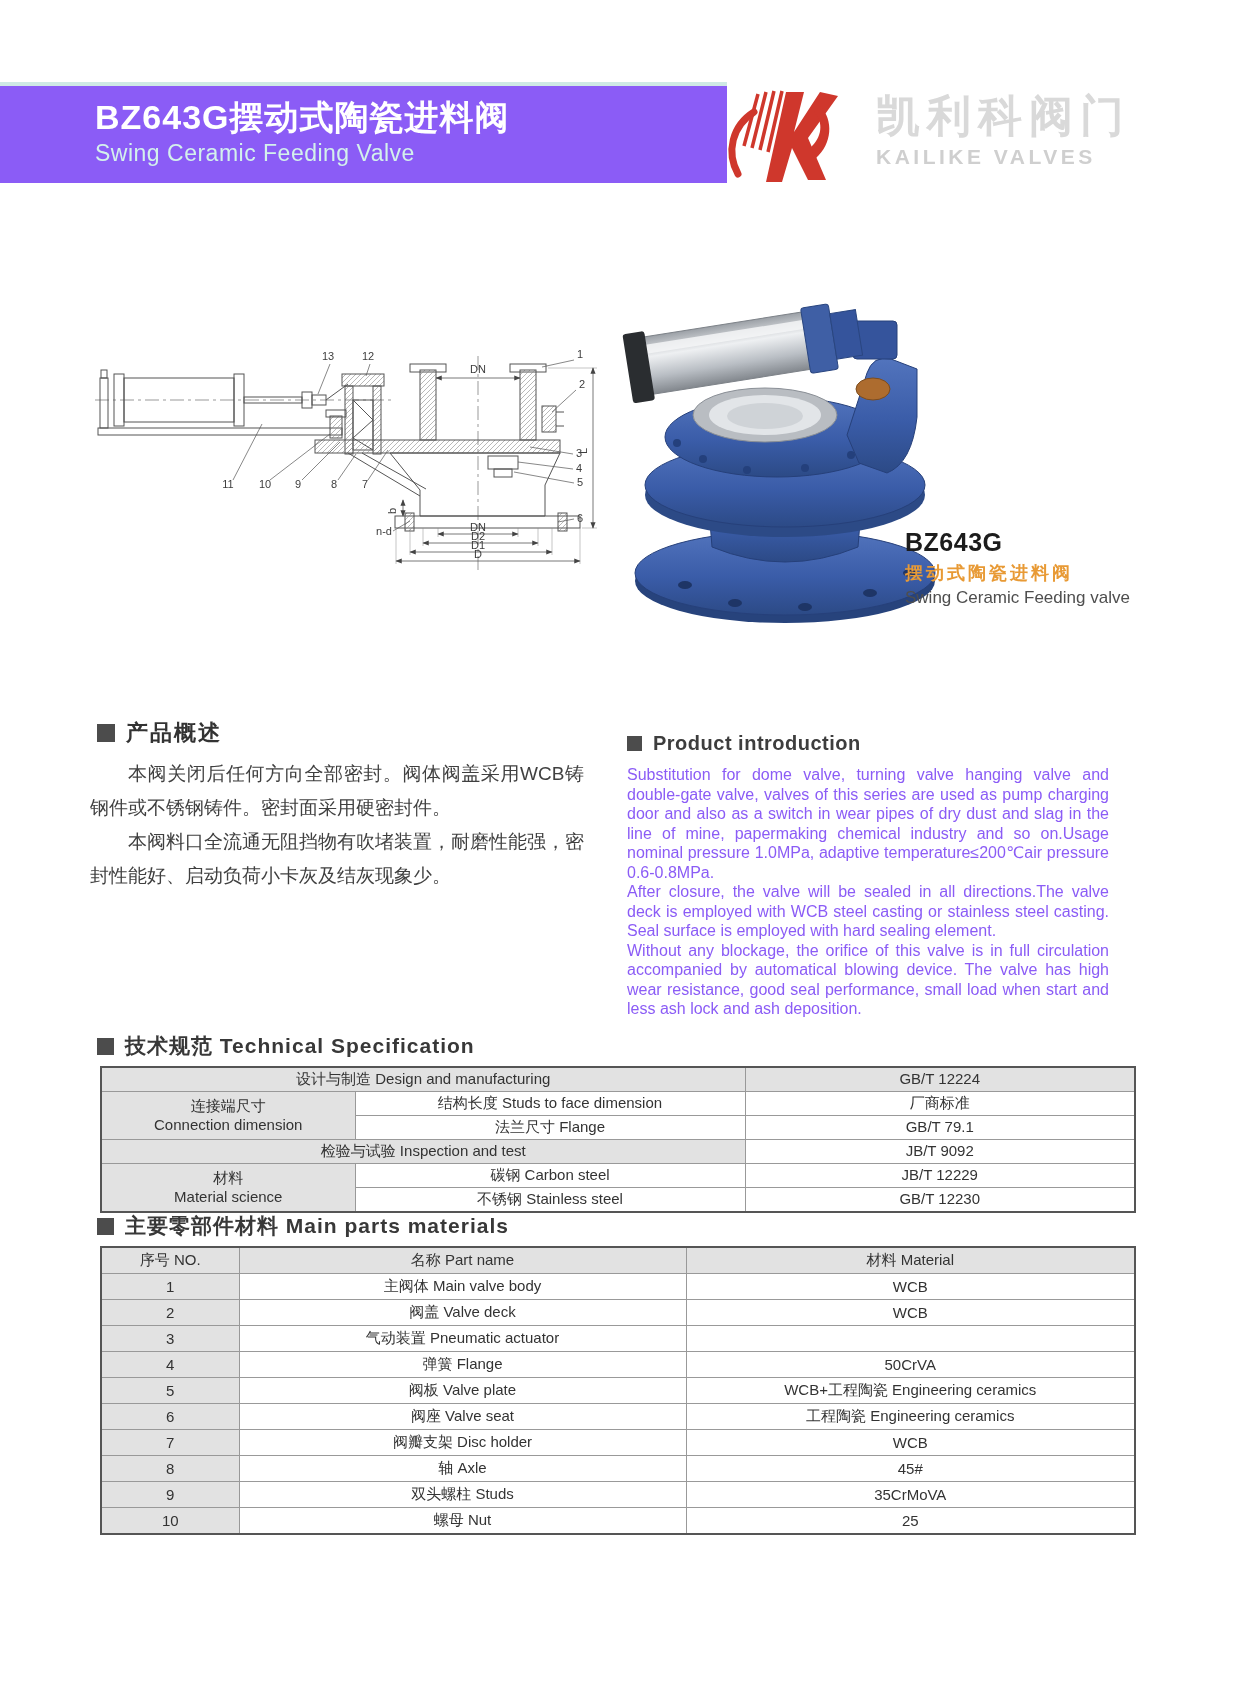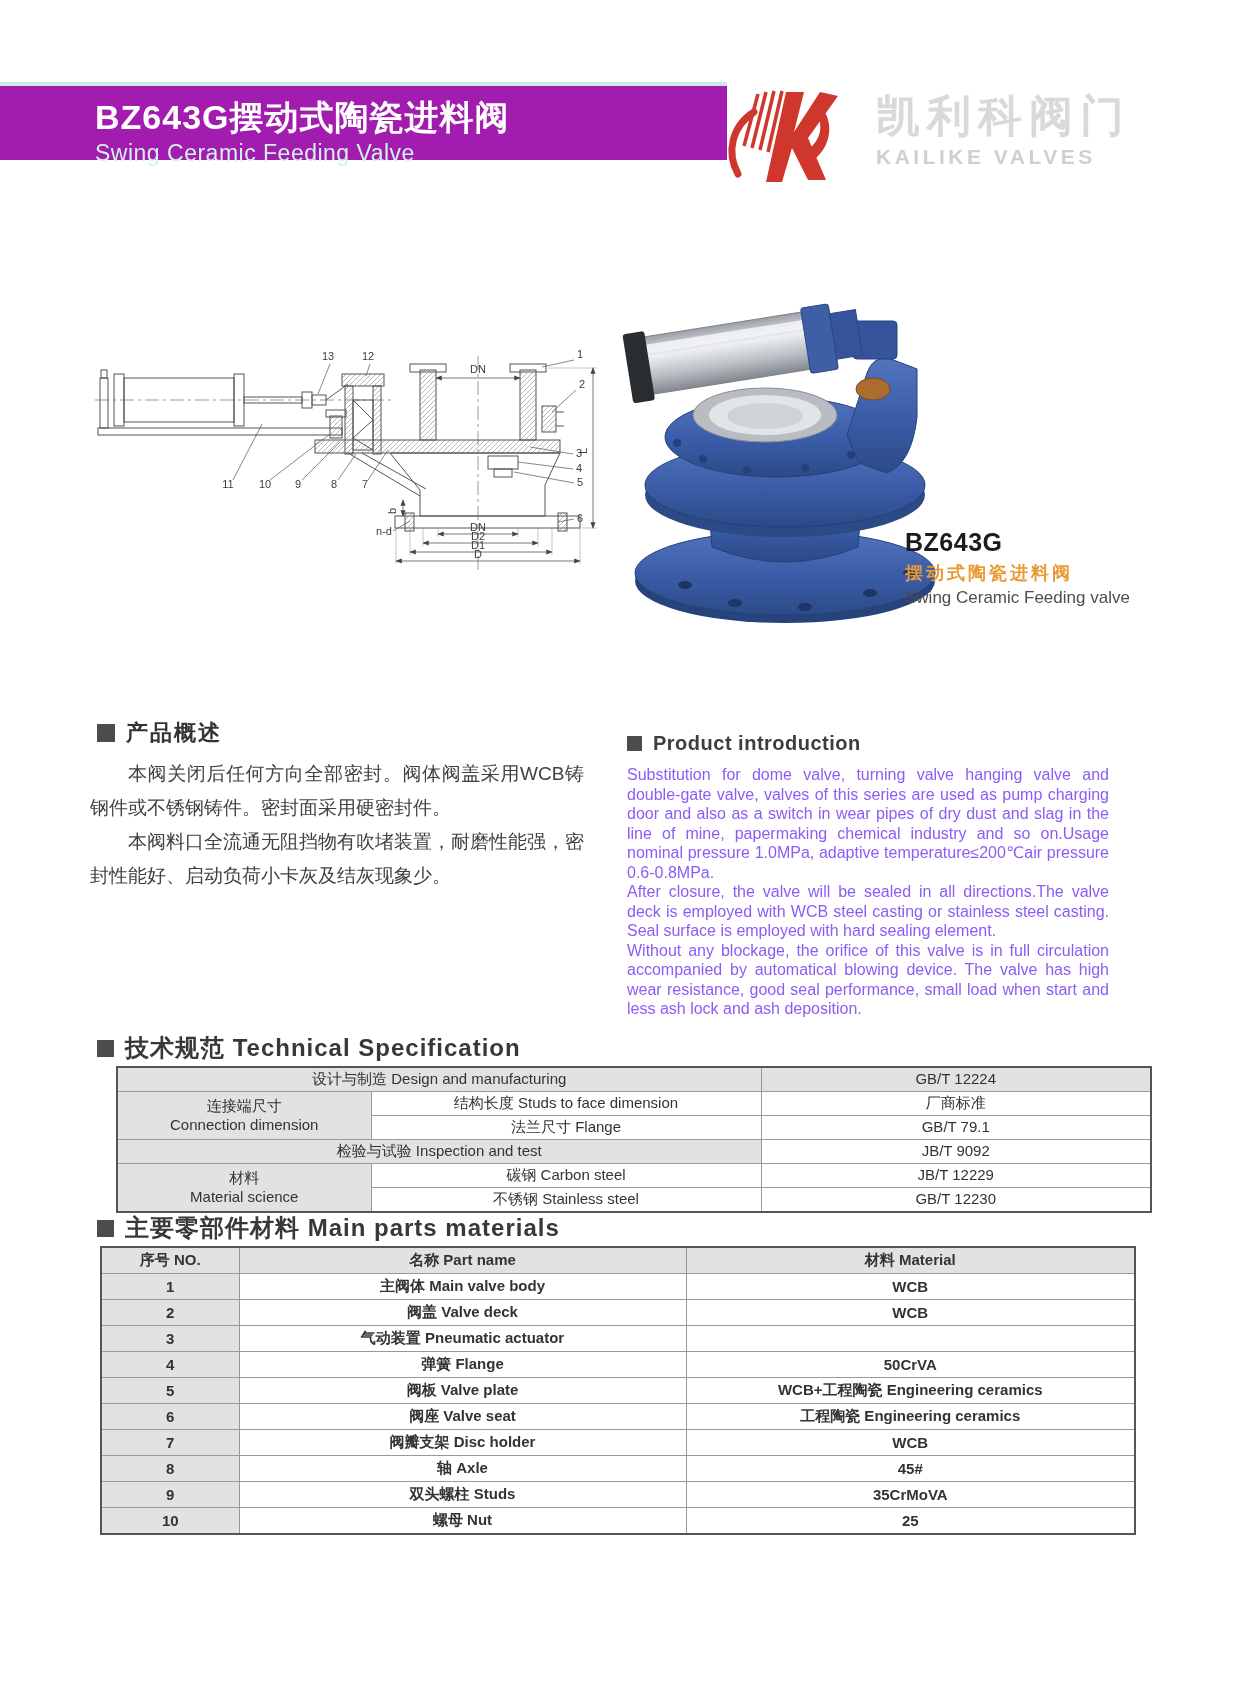--- a/index.html
+++ b/index.html
@@ -1,20 +1,20 @@
 <!DOCTYPE html>
 <html><head>
 <meta charset="utf-8">
 <style>
   html,body{margin:0;padding:0;background:#fff;}
   .page{position:relative;width:1240px;height:1683px;background:#ffffff;overflow:hidden;
         font-family:"Liberation Sans","DejaVu Sans",sans-serif;color:#333;}
 
   
-  .banner{position:absolute;left:0;top:82px;width:727px;height:78px;background:#a21caf;
+  .banner{position:absolute;left:0;top:82px;width:727px;height:101px;background:#8b5cf6;
           border-top:4px solid #cfe9e5;box-sizing:border-box;padding:13px 4px 0 95px;}
   .banner .t1{font-size:34px;font-weight:bold;color:#ffffff;letter-spacing:1px;line-height:1.1;}
   .banner .t2{font-size:23px;color:#d3f1ec;margin-top:4px;letter-spacing:0.5px;}
 
   .logo{position:absolute;left:724px;top:86px;width:440px;height:102px;}
   .logo-mark{position:absolute;left:0;top:0;width:118px;height:102px;}
   .logo-text{position:absolute;left:126px;top:8px;margin-left:26px;}
   .logo-cn{font-size:44px;font-weight:bold;color:#d9d9d9;letter-spacing:7px;line-height:1;}
   .logo-en{font-size:21px;font-weight:bold;color:#cfcfcf;letter-spacing:3.5px;margin-top:7px;}
 
@@ -25,36 +25,36 @@
   .photo-label .model{font-size:25px;font-weight:800;color:#1c1c1c;letter-spacing:0.5px;}
   .photo-label .cn{font-size:18px;font-weight:bold;color:#e89a35;letter-spacing:3px;margin-top:4px;}
   .photo-label .en{font-size:17px;color:#4e4e4e;margin-top:3px;}
 
   
   .sec-head{position:absolute;display:flex;align-items:center;}
   .bullet{display:inline-block;background:#4c4c4c;margin-right:11px;}
   .b18{width:18px;height:18px;} .b15{width:15px;height:15px;} .b17{width:17px;height:17px;}
   .h-cn{font-size:22px;font-weight:bold;color:#333;letter-spacing:2px;}
   .h-en{font-size:20px;font-weight:bold;color:#3d3d3d;letter-spacing:0.5px;}
-  .h-tbl{font-size:24px;font-weight:bold;color:#383838;letter-spacing:1px;}
+  .h-tbl{font-size:21px;font-weight:bold;color:#383838;letter-spacing:1px;}
 
   
   .overview{position:absolute;left:90px;top:757px;width:494px;}
   .overview p{margin:0;font-size:19px;line-height:34px;color:#404040;text-align:justify;text-indent:2em;}
   .intro{position:absolute;left:627px;top:765px;width:482px;}
   .intro p{margin:0;font-size:16px;line-height:19.5px;color:#8b5cf6;text-align:justify;}
 
   
   table{border-collapse:collapse;table-layout:fixed;}
-  .tech-table{position:absolute;left:116px;top:1066px;width:1034px;border:2px solid #555;}
+  .tech-table{position:absolute;left:100px;top:1066px;width:1034px;border:2px solid #555;}
   .tech-table td{border:1px solid #999;font-size:15px;color:#333;text-align:center;
                  height:21px;padding:1px 4px;white-space:pre-line;line-height:1.25;}
   .parts-table{position:absolute;left:100px;top:1246px;width:1034px;border:2px solid #555;}
   .parts-table th,.parts-table td{border:1px solid #999;font-size:15px;color:#333;
-                 text-align:center;height:25px;padding:0 4px;font-weight:bold;}
+                 text-align:center;height:25px;padding:0 4px;font-weight:normal;}
   .gray{background:#e2e2e2;}
 
   
   .dwg-text{font-size:11px;fill:#3d3d3d;font-family:"Liberation Sans",sans-serif;}
 </style>
 </head>
 <body>
 
 <div class="page">
 

